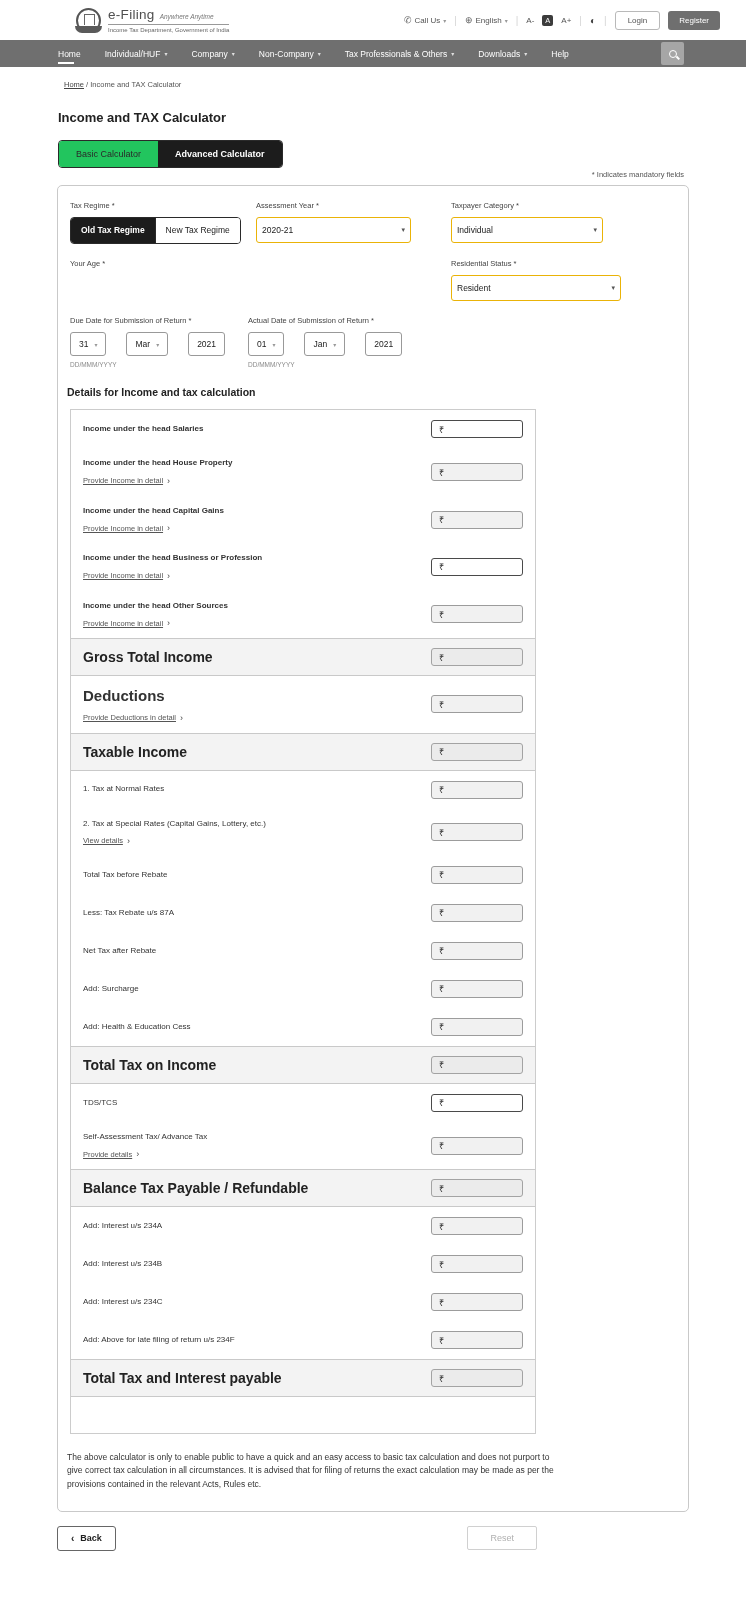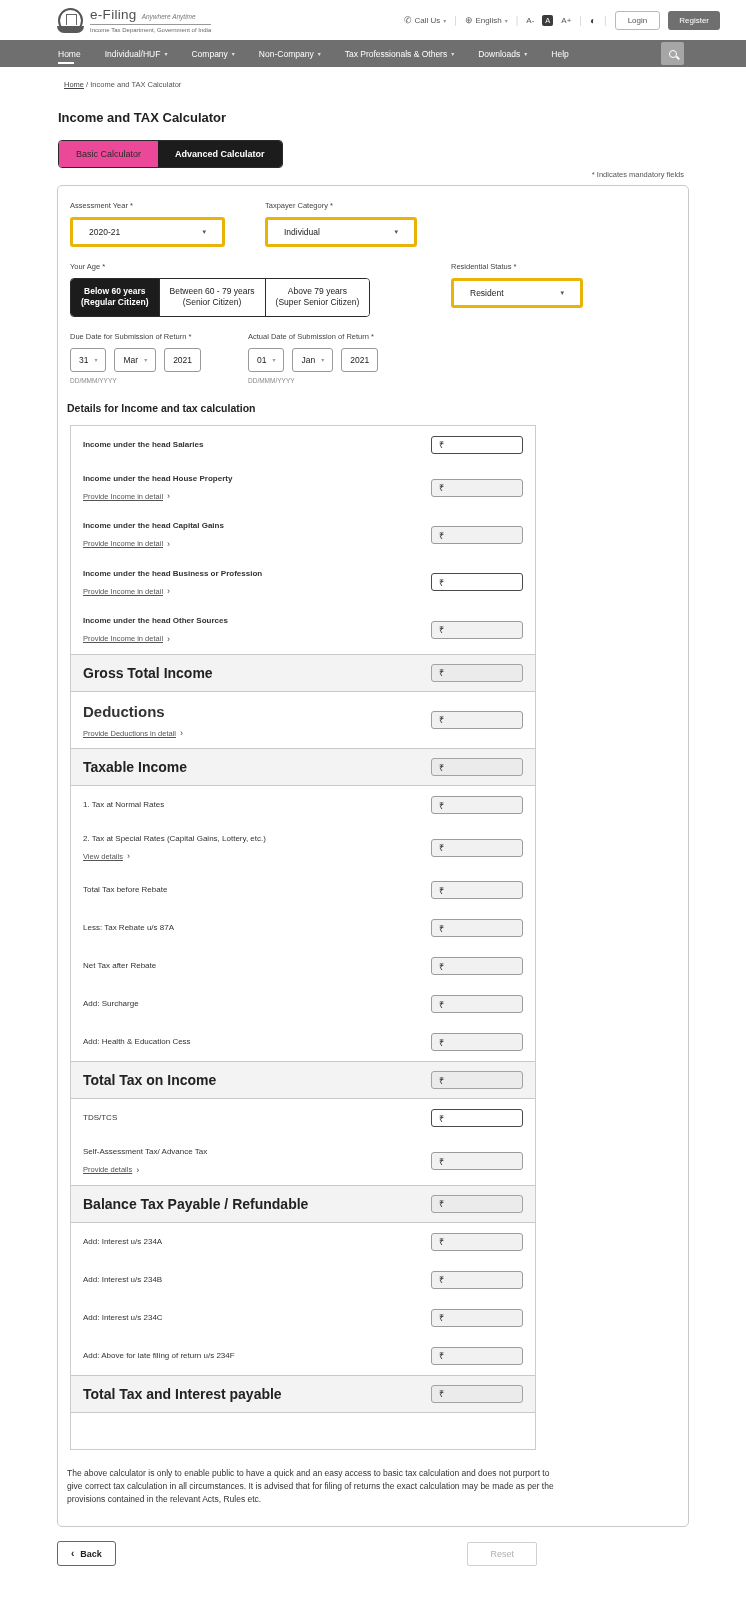--- a/index.html
+++ b/index.html
@@ -1,21 +1,21 @@
 <!DOCTYPE html>
 <html><head>
 <meta charset="utf-8">
 <style>
   * { box-sizing: border-box; }
   html,body { margin:0; padding:0; background:#fff; }
   body { width:746px; font-family:"Liberation Sans", sans-serif; color:#333; font-size:8.5px; }
 
   
   .topbar { height:40px; display:flex; align-items:center; justify-content:space-between;
-            padding:0 26px 0 58px; }
+            padding:0 26px 0 76px; }
   .logo { display:flex; align-items:center; gap:7px; }
   .emblem { width:25px; height:25px; border:2px solid #555; border-radius:50%; position:relative; flex:none; background:#fff; }
   .emblem::before { content:""; position:absolute; left:6px; top:4px; width:9px; height:10px;
                     border-left:1.5px solid #666; border-right:1.5px solid #666; border-top:1.5px solid #666; }
   .emblem::after { content:""; position:absolute; left:-3px; bottom:-2px; width:27px; height:7px;
                    background:#5a5a5a; border-radius:0 0 8px 8px; }
   .brand-line { display:flex; align-items:baseline; gap:5px; border-bottom:1px solid #999; padding-bottom:2px; }
   .brand { font-size:13.5px; color:#4f4f4f; letter-spacing:.3px; }
   .brand-tagline { font-size:6.5px; font-style:italic; color:#777; }
   .brand-subtitle { font-size:6px; color:#666; margin-top:2px; }
@@ -45,45 +45,45 @@
                 border-radius:2px; display:flex; align-items:center; justify-content:center; cursor:pointer; border:none; }
   .mag { width:8px; height:8px; border:1.5px solid #fff; border-radius:50%; position:relative; }
   .mag::after { content:""; position:absolute; width:4px; height:1.5px; background:#fff;
                 transform:rotate(45deg); right:-4px; bottom:-2px; }
 
   
   .breadcrumb { margin:13px 0 0 64px; font-size:7.5px; color:#555; }
   .breadcrumb a { color:#444; text-decoration:underline; cursor:pointer; }
   .page-title { margin:21px 0 0 58px; font-size:13px; font-weight:bold; color:#222; }
   .tabs { margin:15px 0 0 58px; display:inline-flex; border:1.5px solid #2a2a2a; border-radius:4px; overflow:hidden; }
-  .tab { padding:8px 17px; font-size:9px; background:#ec4899; color:#2a2a2a; cursor:pointer; }
+  .tab { padding:8px 17px; font-size:9px; background:#22c55e; color:#2a2a2a; cursor:pointer; }
   .tab.active { background:#1c1c1c; color:#fff; font-weight:bold; }
   .mandatory-note { text-align:right; margin:2px 62px 6px 0; font-size:7.5px; color:#555; }
 
   
   .panel { margin-left:57px; width:632px; border:1px solid #c9c9c9; border-radius:5px; padding:15px 12px 6px; }
 
   .form-row { display:flex; margin-bottom:15px; }
   .field-label { font-size:7.5px; color:#444; display:block; margin-bottom:7px; }
   .col-regime { width:186px; }
   .col-year { width:195px; }
   .col-age { width:381px; }
 
   .seg-group { display:inline-flex; border:1.5px solid #2a2a2a; border-radius:4px; overflow:hidden; background:#fff; }
   .seg { padding:7px 10px; font-size:8.5px; color:#222; background:#fff; border-left:1px solid #2a2a2a;
          cursor:pointer; text-align:center; line-height:1.35; }
   .seg:first-child { border-left:none; }
   .seg.active { background:#1c1c1c; color:#fff; font-weight:bold; }
   .seg .l2 { display:block; }
 
-  .selectbox { width:155px; border:3px solid #eab308; border-radius:3px; padding:7px 16px; font-size:8.5px;
+  .selectbox { width:155px; border:1px solid #eab308; border-radius:3px; padding:7px 5px; font-size:8.5px;
                display:flex; justify-content:space-between; align-items:center; color:#222; cursor:pointer; background:#fff; }
   .selectbox .caret { color:#555; font-size:7px; }
 
-  .date-group { display:flex; gap:8px; }
+  .date-group { display:flex; gap:20px; }
   .date-box { border:1px solid #999; border-radius:3px; padding:6px 8px; font-size:8.5px; color:#222;
               display:inline-flex; align-items:center; gap:6px; cursor:pointer; background:#fff; }
   .date-hint { font-size:6.5px; color:#8a8a8a; margin-top:5px; }
   .col-date { width:178px; }
 
   .details-heading { font-size:10.5px; font-weight:bold; color:#222; margin:18px 0 11px -3px; }
 
   .details-box { border:1px solid #ccc; width:466px; background:#fff; }
   .d-row { display:flex; justify-content:space-between; align-items:center; padding:10px 12px; }
   .d-left { padding-right:8px; }
@@ -206,57 +206,56 @@
     <div class="tab">Basic Calculator</div>
     <div class="tab active">Advanced Calculator</div>
   </div>
 
 <div class="mandatory-note">* Indicates mandatory fields</div>
 
 
 <div class="panel">
 
   <div class="form-row">
+    <div class="col-regime">
+      <span class="field-label">Tax Regime *</span>
+      <div class="seg-group" id="regime-group">
+          <div class="seg active">
+    <span>Old Tax Regime</span>
+    
+  </div>
+          <div class="seg">
+    <span>New Tax Regime</span>
+    
+  </div>
+        </div>
+    </div>
     <div class="col-year">
       <span class="field-label">Assessment Year *</span>
       <div class="selectbox">
         <span>2020-21</span>
         <span class="caret">▾</span>
       </div>
     </div>
     <div>
       <span class="field-label">Taxpayer Category *</span>
       <div class="selectbox" style="width:152px;">
         <span>Individual</span>
         <span class="caret">▾</span>
       </div>
     </div>
   </div>
 
   <div class="form-row">
     <div class="col-age">
       <span class="field-label">Your Age *</span>
-      <div class="seg-group" id="age-group">
-          <div class="seg active">
-    <span>Below 60 years</span>
-    <span class="l2">(Regular Citizen)</span>
-  </div>
-          <div class="seg">
-    <span>Between 60 - 79 years</span>
-    <span class="l2">(Senior Citizen)</span>
-  </div>
-          <div class="seg">
-    <span>Above 79 years</span>
-    <span class="l2">(Super Senior Citizen)</span>
-  </div>
-        </div>
     </div>
     <div>
       <span class="field-label">Residential Status *</span>
-      <div class="selectbox" style="width:132px;align-items:center;">
+      <div class="selectbox" style="width:170px;align-items:center;">
         <span>Resident</span>
         <span class="caret">▾</span>
       </div>
     </div>
   </div>
 
   <div class="form-row" style="margin-bottom:8px;">
     <div class="col-date" style="width:178px;">
       <span class="field-label">Due Date for Submission of Return *</span>
       <div class="date-group">

